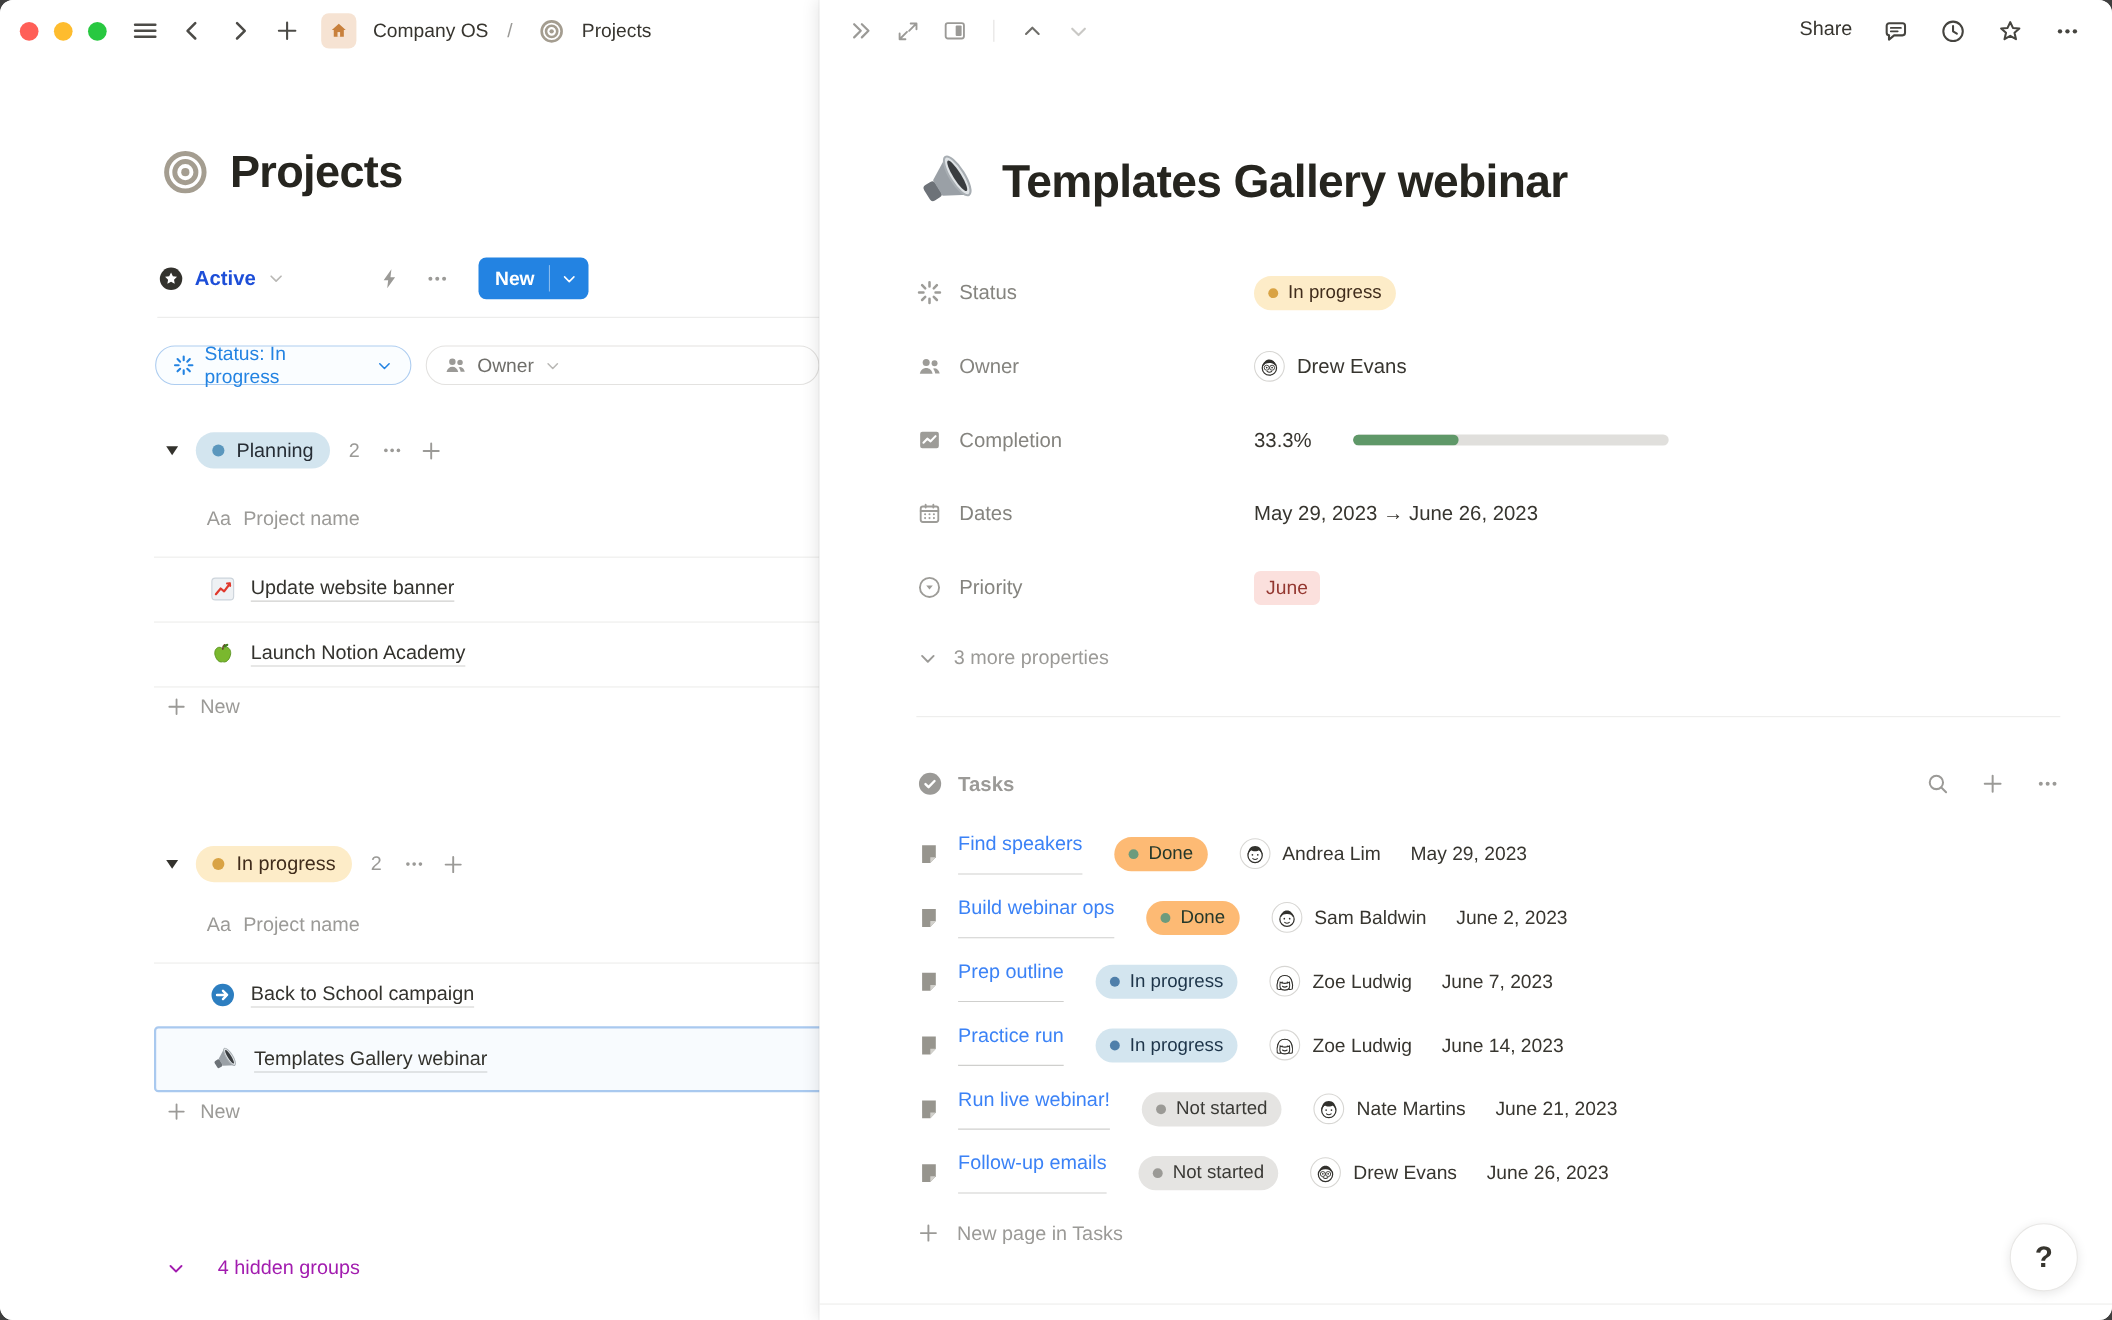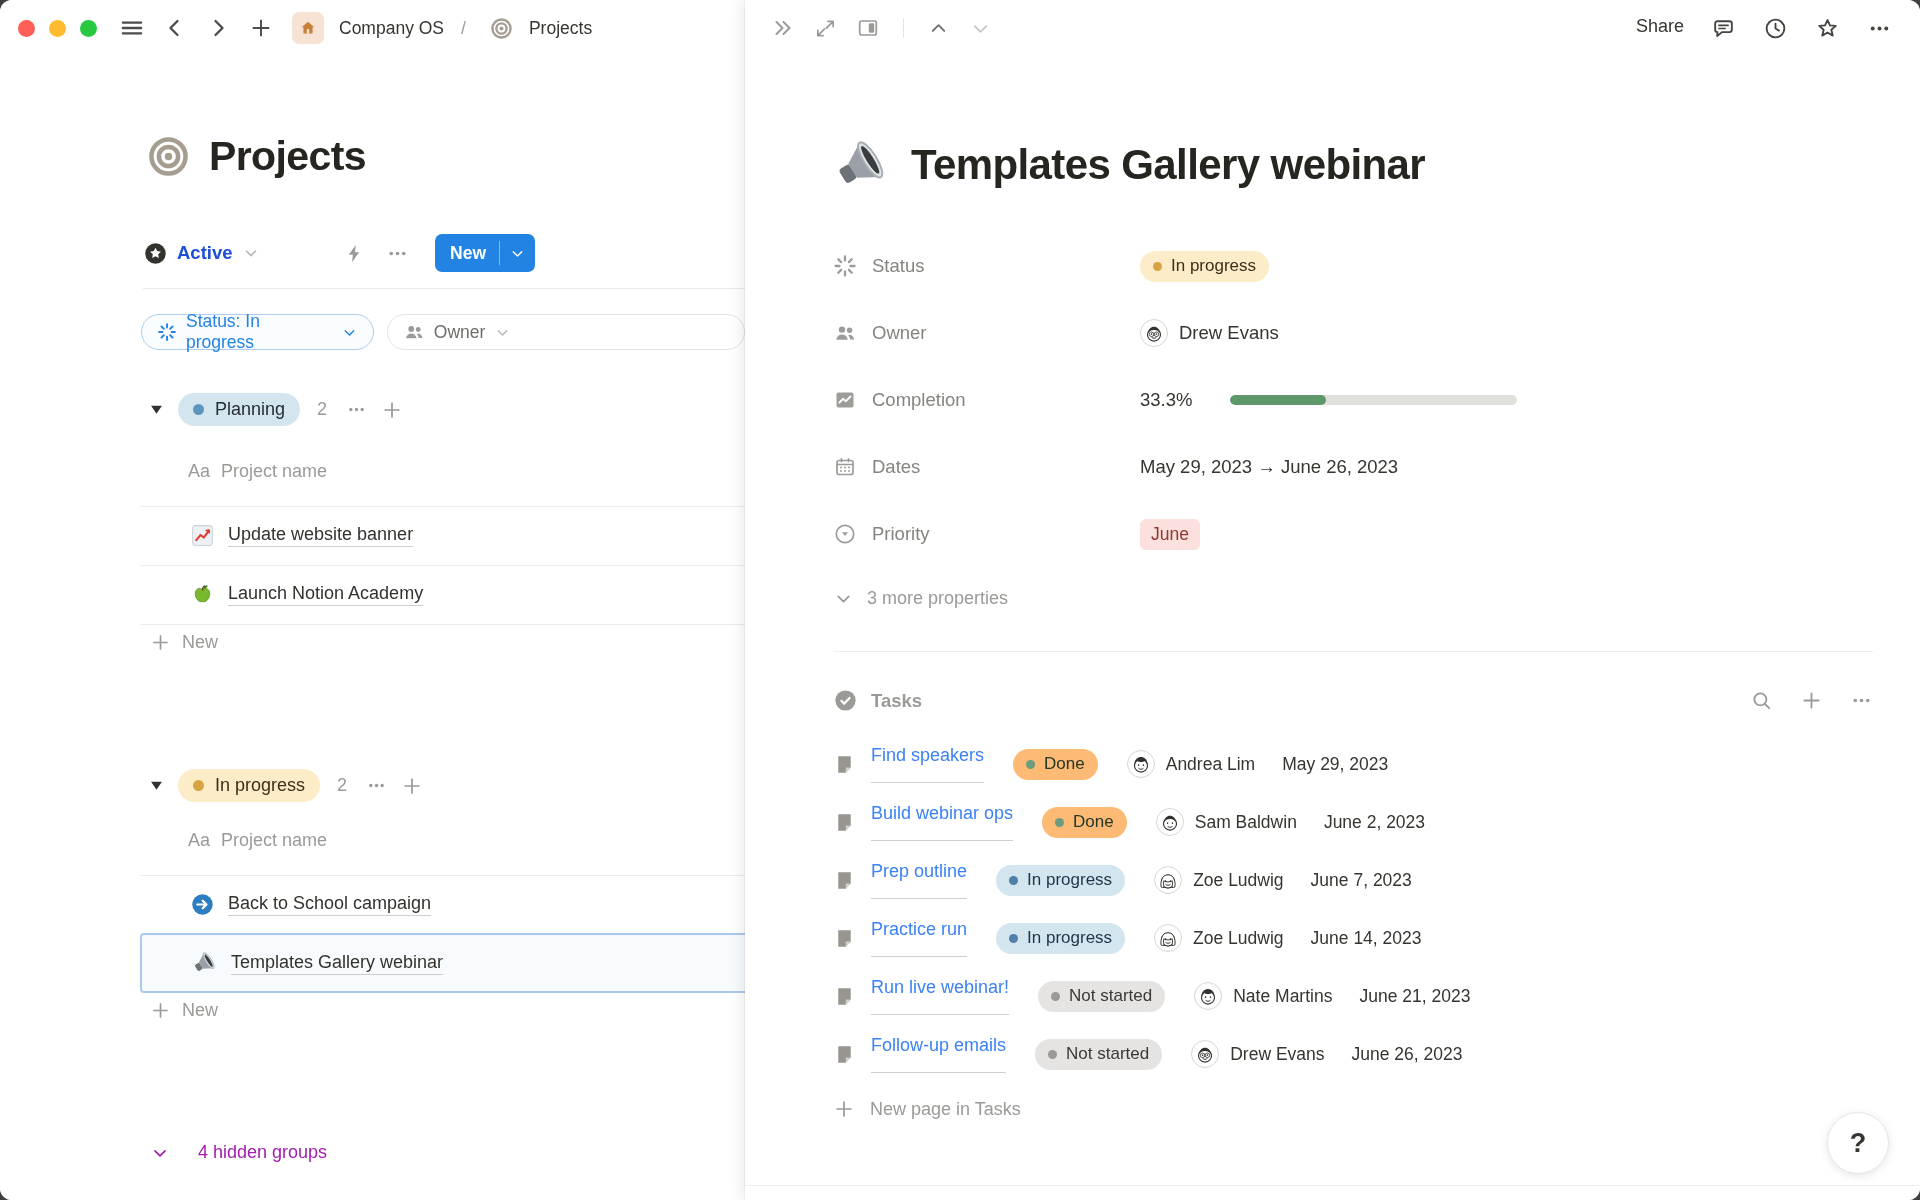--- a/index.html
+++ b/index.html
@@ -92,21 +92,21 @@
   .avatar svg { width:100%; height:100%; display:block; }
 
   .progress-wrap { display:flex; align-items:center; }
   .progress-pct { font-size:18.5px; font-weight:500; color:#37352f; width:62px; }
   .progress-track { width:287px; height:10px; border-radius:5px; background:#e0dfdc; margin-left:28px; overflow:hidden; }
   .progress-fill { height:100%; border-radius:5px; background:#5f9868; }
 
   .more-props { display:flex; align-items:center; gap:13px; color:#9b9a97; font-size:18px; margin-top:32px; }
   .section-divider { height:1px; background:#ededec; margin-top:42px; }
 
-  .tasks-header { display:flex; align-items:center; margin-top:36px; }
+  .tasks-header { display:flex; align-items:center; margin-top:48px; }
   .tasks-title { font-size:18.5px; font-weight:600; color:#9b9a97; margin-left:13px; }
   .tasks-hdr-icons { margin-left:auto; display:flex; align-items:center; gap:27px; color:#9b9a97; }
 
   .task-rows { margin-top:22px; }
   .task-row { height:58px; display:flex; align-items:center; }
   .task-row .ic-doc { margin-right:15px; }
   .task-name { font-size:18px; font-weight:500; color:#3b82f6; padding-bottom:16px; border-bottom:1.5px solid rgba(55,53,47,.24); white-space:nowrap; }
   .task-status { margin-left:29px; }
   .task-person { display:flex; align-items:center; margin-left:29px; font-size:17.5px; color:#37352f; }
   .task-date { margin-left:27px; font-size:17.5px; color:#37352f; }

